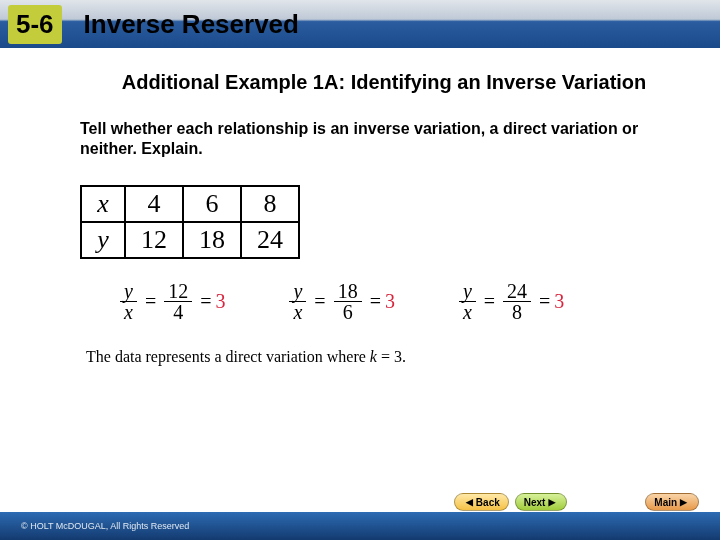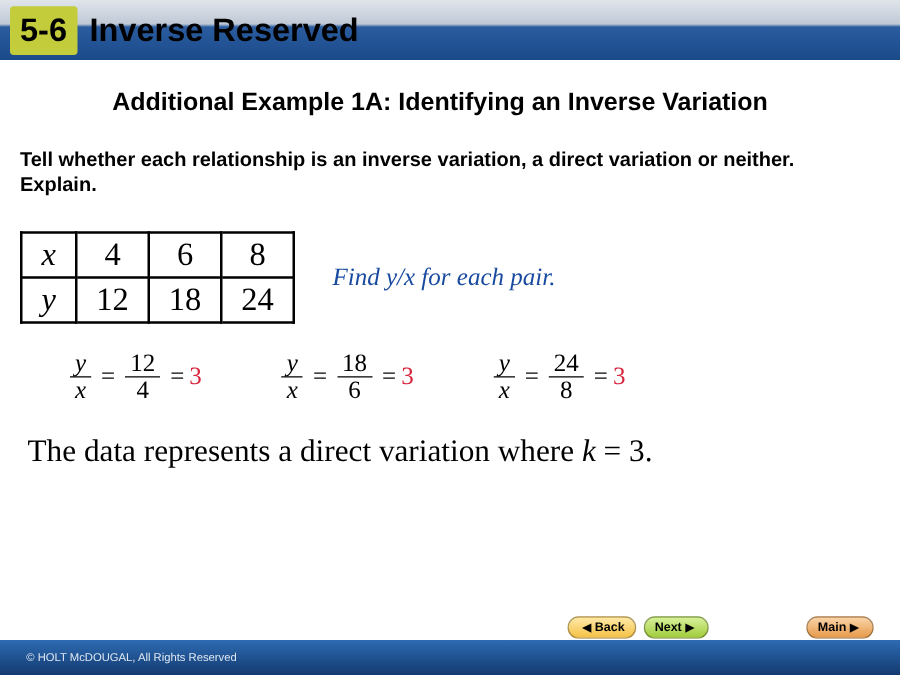--- a/index.html
+++ b/index.html
@@ -11,38 +11,40 @@
     position: relative;
     overflow: hidden;
   }
   .header {
     width: 100%;
     height: 48px;
     background: linear-gradient(to bottom, #e0e5ea 0%, #bfc9d6 40%, #2a5c9f 45%, #1b4a8a 100%);
     display: flex;
     align-items: center;
     padding-left: 8px;
+    gap: 12px;
   }
   .section-num-wrap {
     background: #c3cc3a;
     color: #000;
     font-weight: bold;
     padding: 4px 8px;
     border-radius: 3px;
     font-size: 26px;
     margin-right: 10px;
     font-family: Verdana, sans-serif;
   }
   .section-title {
     font-size: 26px;
     font-weight: bold;
     color: #000;
   }
   .content {
-    padding: 22px 32px 0 16px;
+    padding: 22px 32px 0 44px;
+    margin-left: 36px;
   }
   .example-title {
     font-weight: bold;
     font-size: 20px;
     text-align: center;
     color: #000;
     margin-bottom: 24px;
     font-family: Verdana, sans-serif;
     line-height: 1.25;
   }
@@ -102,21 +104,21 @@
     align-items: center;
     line-height: 1.0;
     margin: 0 4px;
   }
   .frac .num { border-bottom: 1.5px solid #000; padding: 0 4px; font-style: italic; }
   .frac .den { padding: 0 4px; font-style: italic; }
   .frac.val .num, .frac.val .den { font-style: normal; }
   .eq { margin: 0 4px; }
   .result { color: #d7263d; font-weight: normal; }
   .conclusion {
-    font-size: 25px;
+    font-size: 16px;
     font-family: "Times New Roman", serif;
     color: #000;
     margin-left: 6px;
   }
   .conclusion .kval { font-style: italic; }
   .footer {
     position: absolute;
     bottom: 0;
     left: 0;
     width: 100%;
@@ -175,21 +177,20 @@
         <td>8</td>
       </tr>
       <tr>
         <td class="hdr">y</td>
         <td>12</td>
         <td>18</td>
         <td>24</td>
       </tr>
     </tbody>
       </table>
-    <div class="hint">Find y/x for each pair.</div>
   </div>
 
   <div class="calc-row">
     <div class="frac-eq">
       <span class="frac">
           <span class="num">y</span>
           <span class="den">x</span>
         </span>
       <span class="eq">=</span>
       <span class="frac val">

